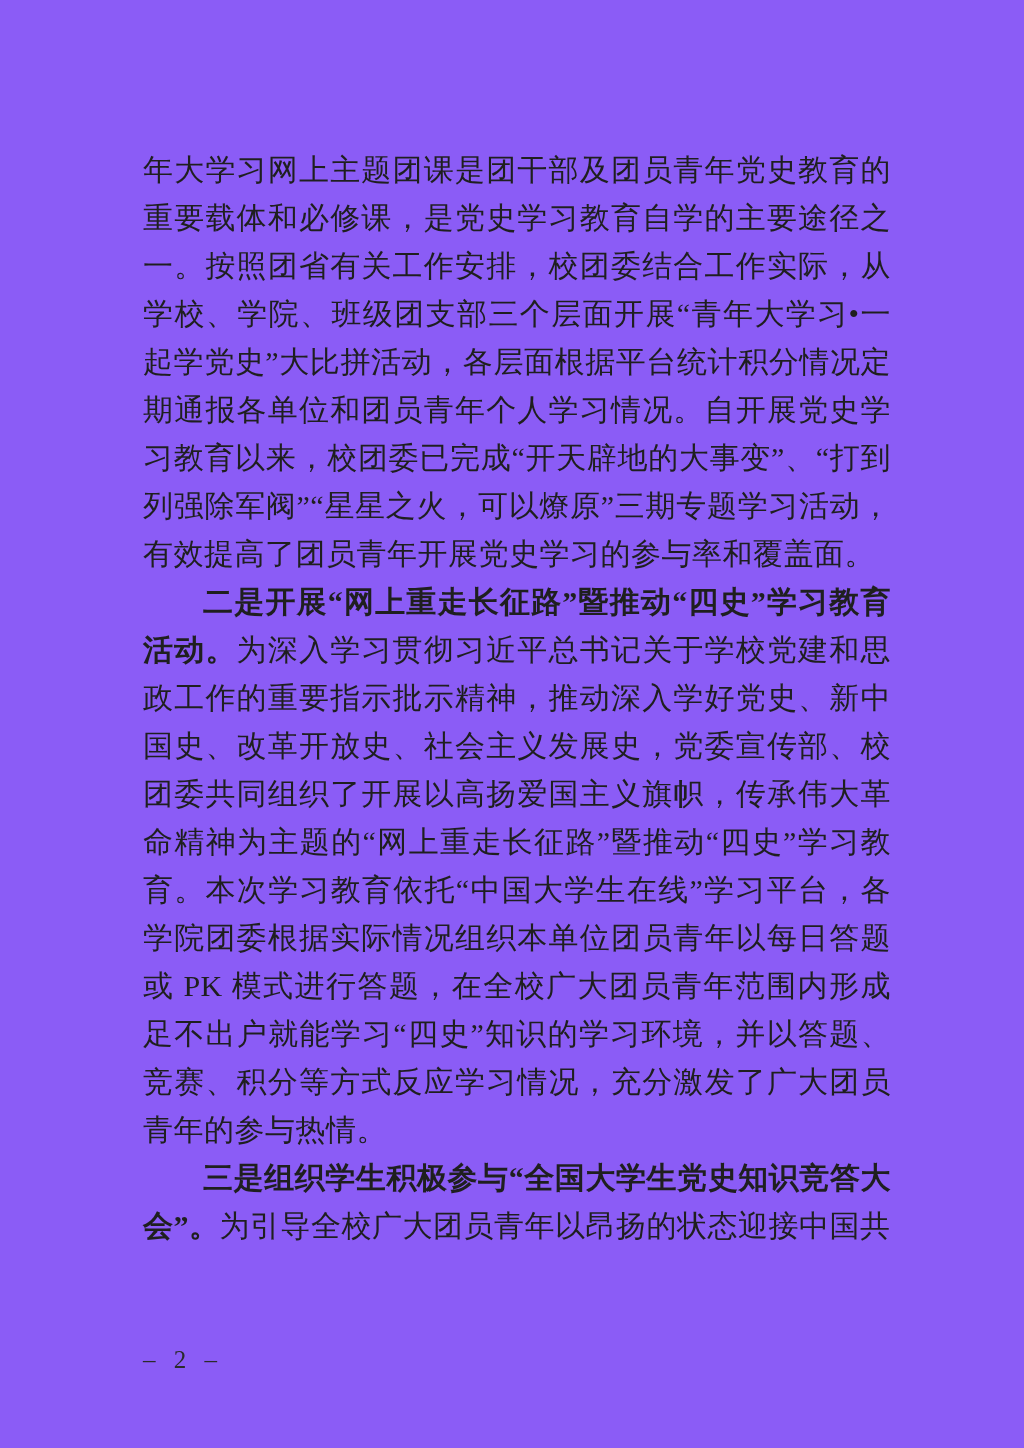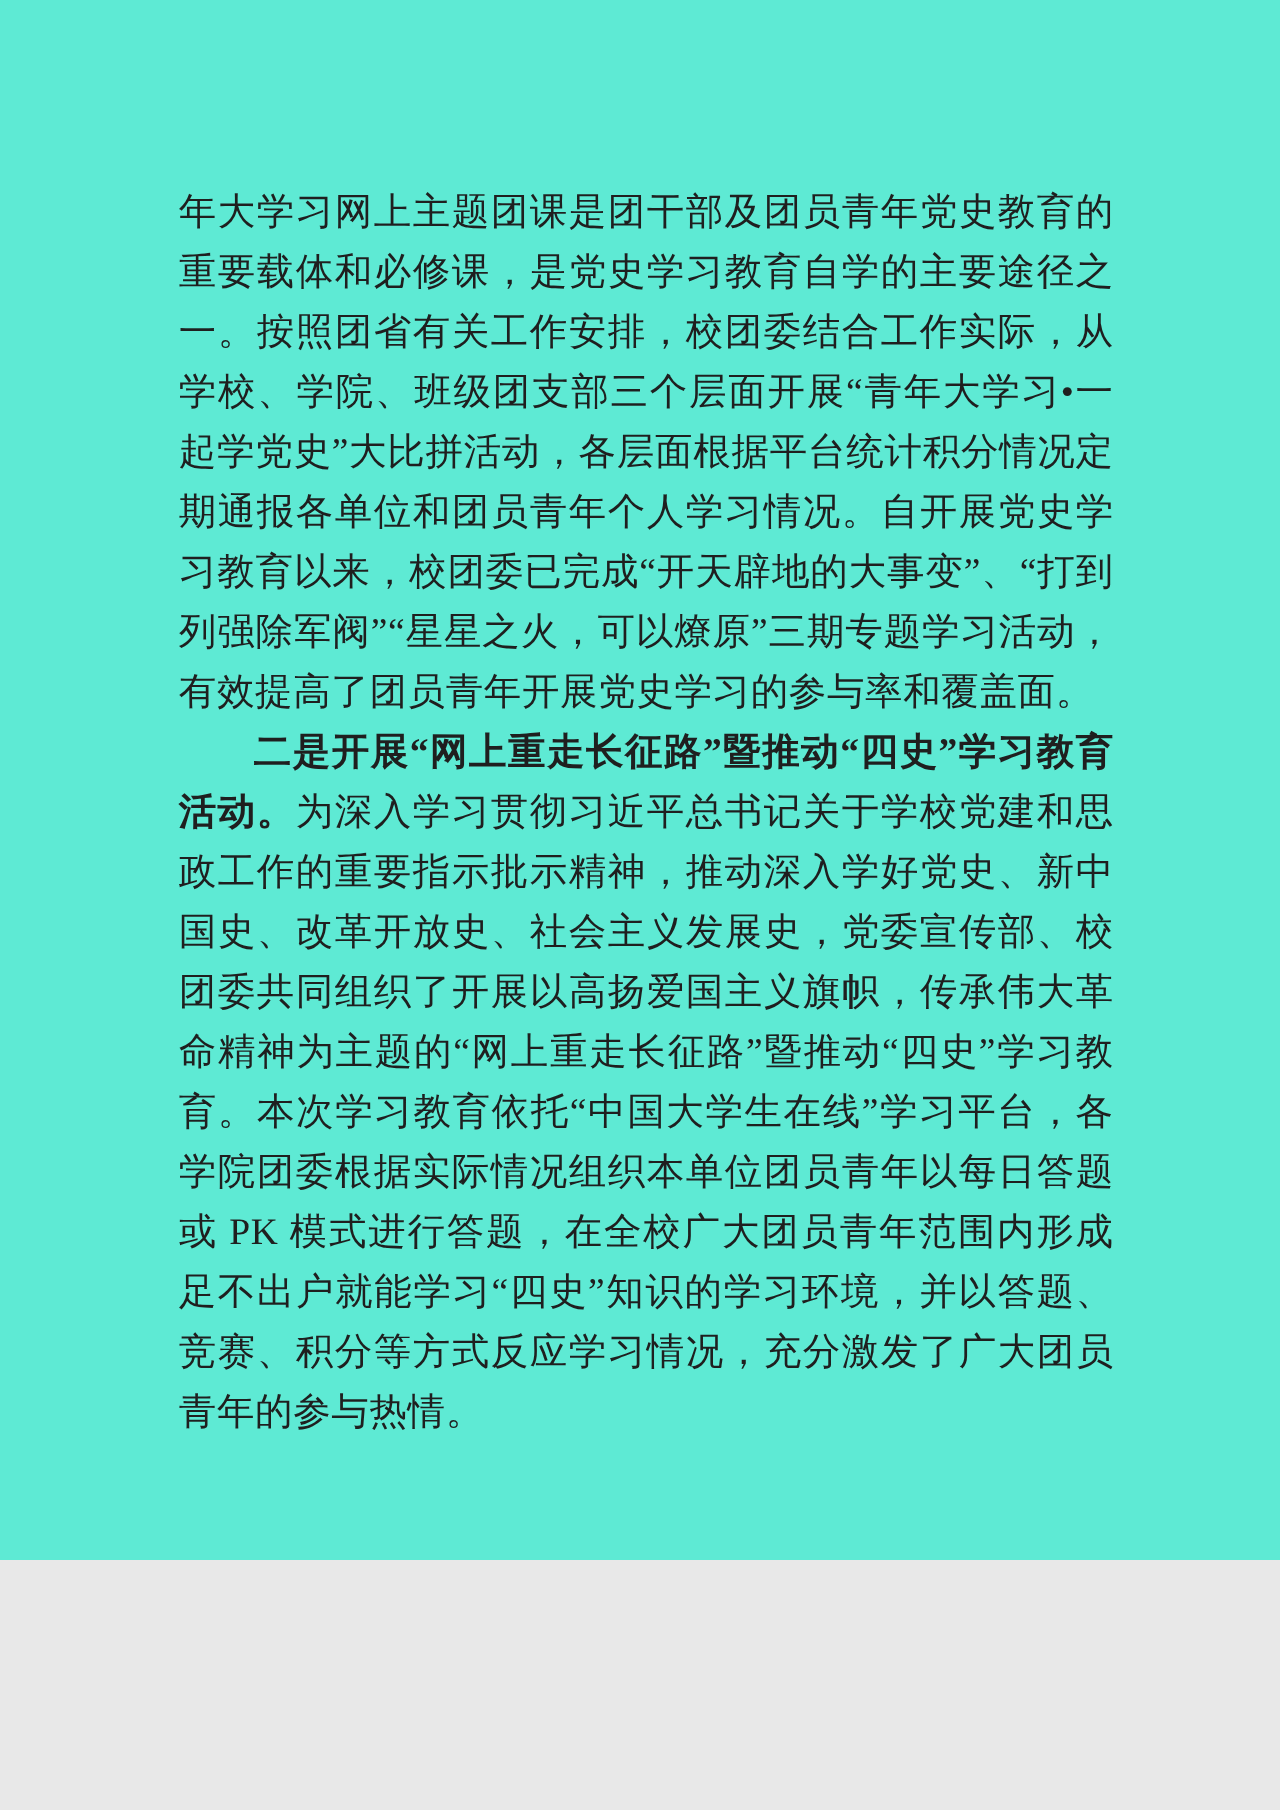--- a/index.html
+++ b/index.html
@@ -3,22 +3,22 @@
 <meta charset="utf-8">
 <style>
   html, body {
     margin: 0;
     padding: 0;
     background: #e8e8e8;
   }
   .page {
     position: relative;
     width: 1024px;
-    height: 1248px;
-    background: #5eead4;
+    height: 1448px;
+    background: #8b5cf6;
     overflow: hidden;
     font-family: "Liberation Serif", serif;
     color: #1f1f1f;
   }
   .content {
     position: absolute;
     left: 143px;
     top: 146px;
     width: 748px;
     font-size: 30px;
@@ -56,18 +56,21 @@
   <div class="content">
 
     <p class="para continuation">
       <span class="lead"></span><span>年大学习网上主题团课是团干部及团员青年党史教育的重要载体和必修课，是党史学习教育自学的主要途径之一。按照团省有关工作安排，校团委结合工作实际，从学校、学院、班级团支部三个层面开展“青年大学习•一起学党史”大比拼活动，各层面根据平台统计积分情况定期通报各单位和团员青年个人学习情况。自开展党史学习教育以来，校团委已完成“开天辟地的大事变”、“打到列强除军阀”“星星之火，可以燎原”三期专题学习活动，有效提高了团员青年开展党史学习的参与率和覆盖面。</span>
     </p>
 
     <p class="para">
       <span class="lead">二是开展“网上重走长征路”暨推动“四史”学习教育活动。</span><span>为深入学习贯彻习近平总书记关于学校党建和思政工作的重要指示批示精神，推动深入学好党史、新中国史、改革开放史、社会主义发展史，党委宣传部、校团委共同组织了开展以高扬爱国主义旗帜，传承伟大革命精神为主题的“网上重走长征路”暨推动“四史”学习教育。本次学习教育依托“中国大学生在线”学习平台，各学院团委根据实际情况组织本单位团员青年以每日答题或 PK 模式进行答题，在全校广大团员青年范围内形成足不出户就能学习“四史”知识的学习环境，并以答题、竞赛、积分等方式反应学习情况，充分激发了广大团员青年的参与热情。</span>
     </p>
 
+    <p class="para">
+      <span class="lead">三是组织学生积极参与“全国大学生党史知识竞答大会”。</span><span>为引导全校广大团员青年以昂扬的状态迎接中国共</span>
+    </p>
 
   </div>
 
   <div class="page-footer">– 2 –</div>
 
 </div>
 
 </body></html>

